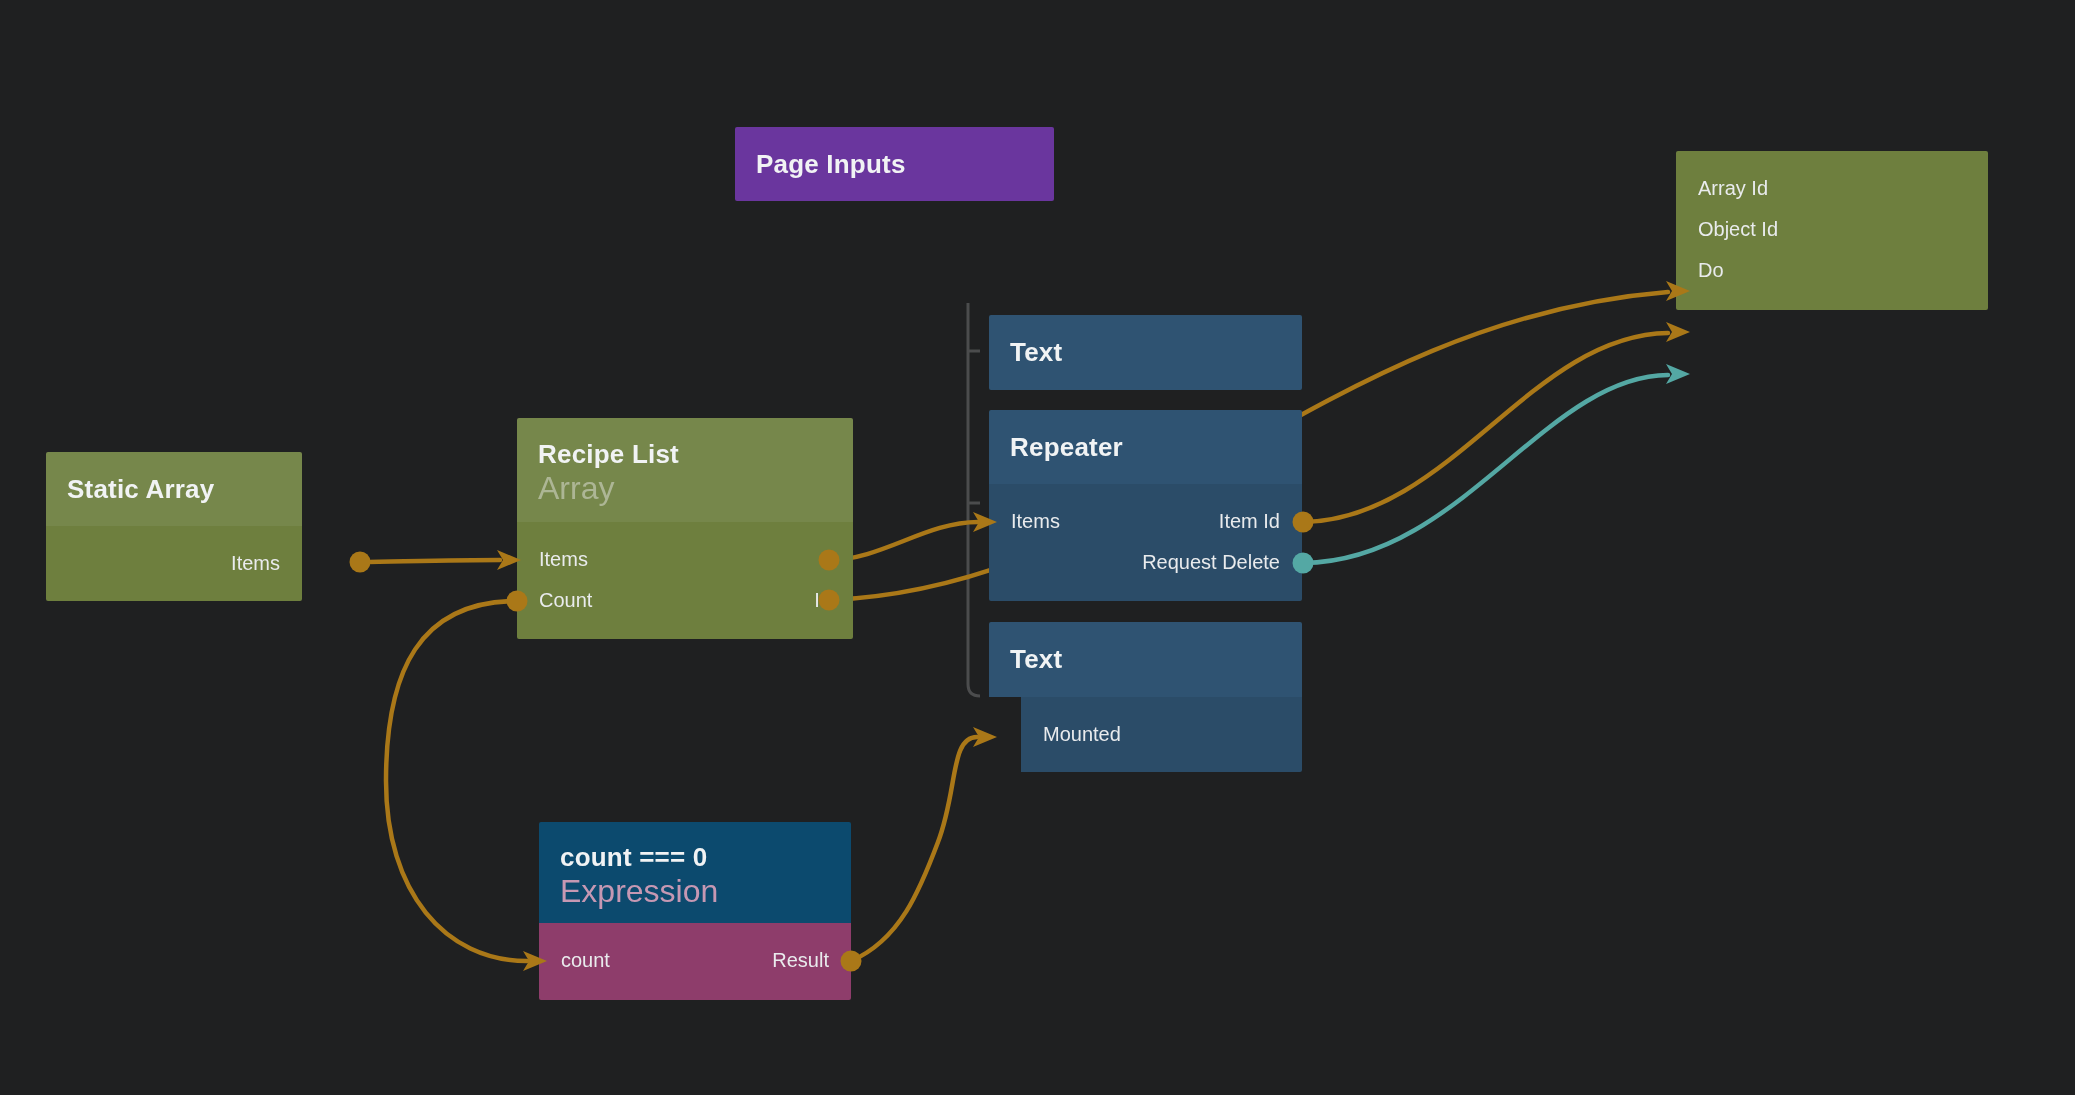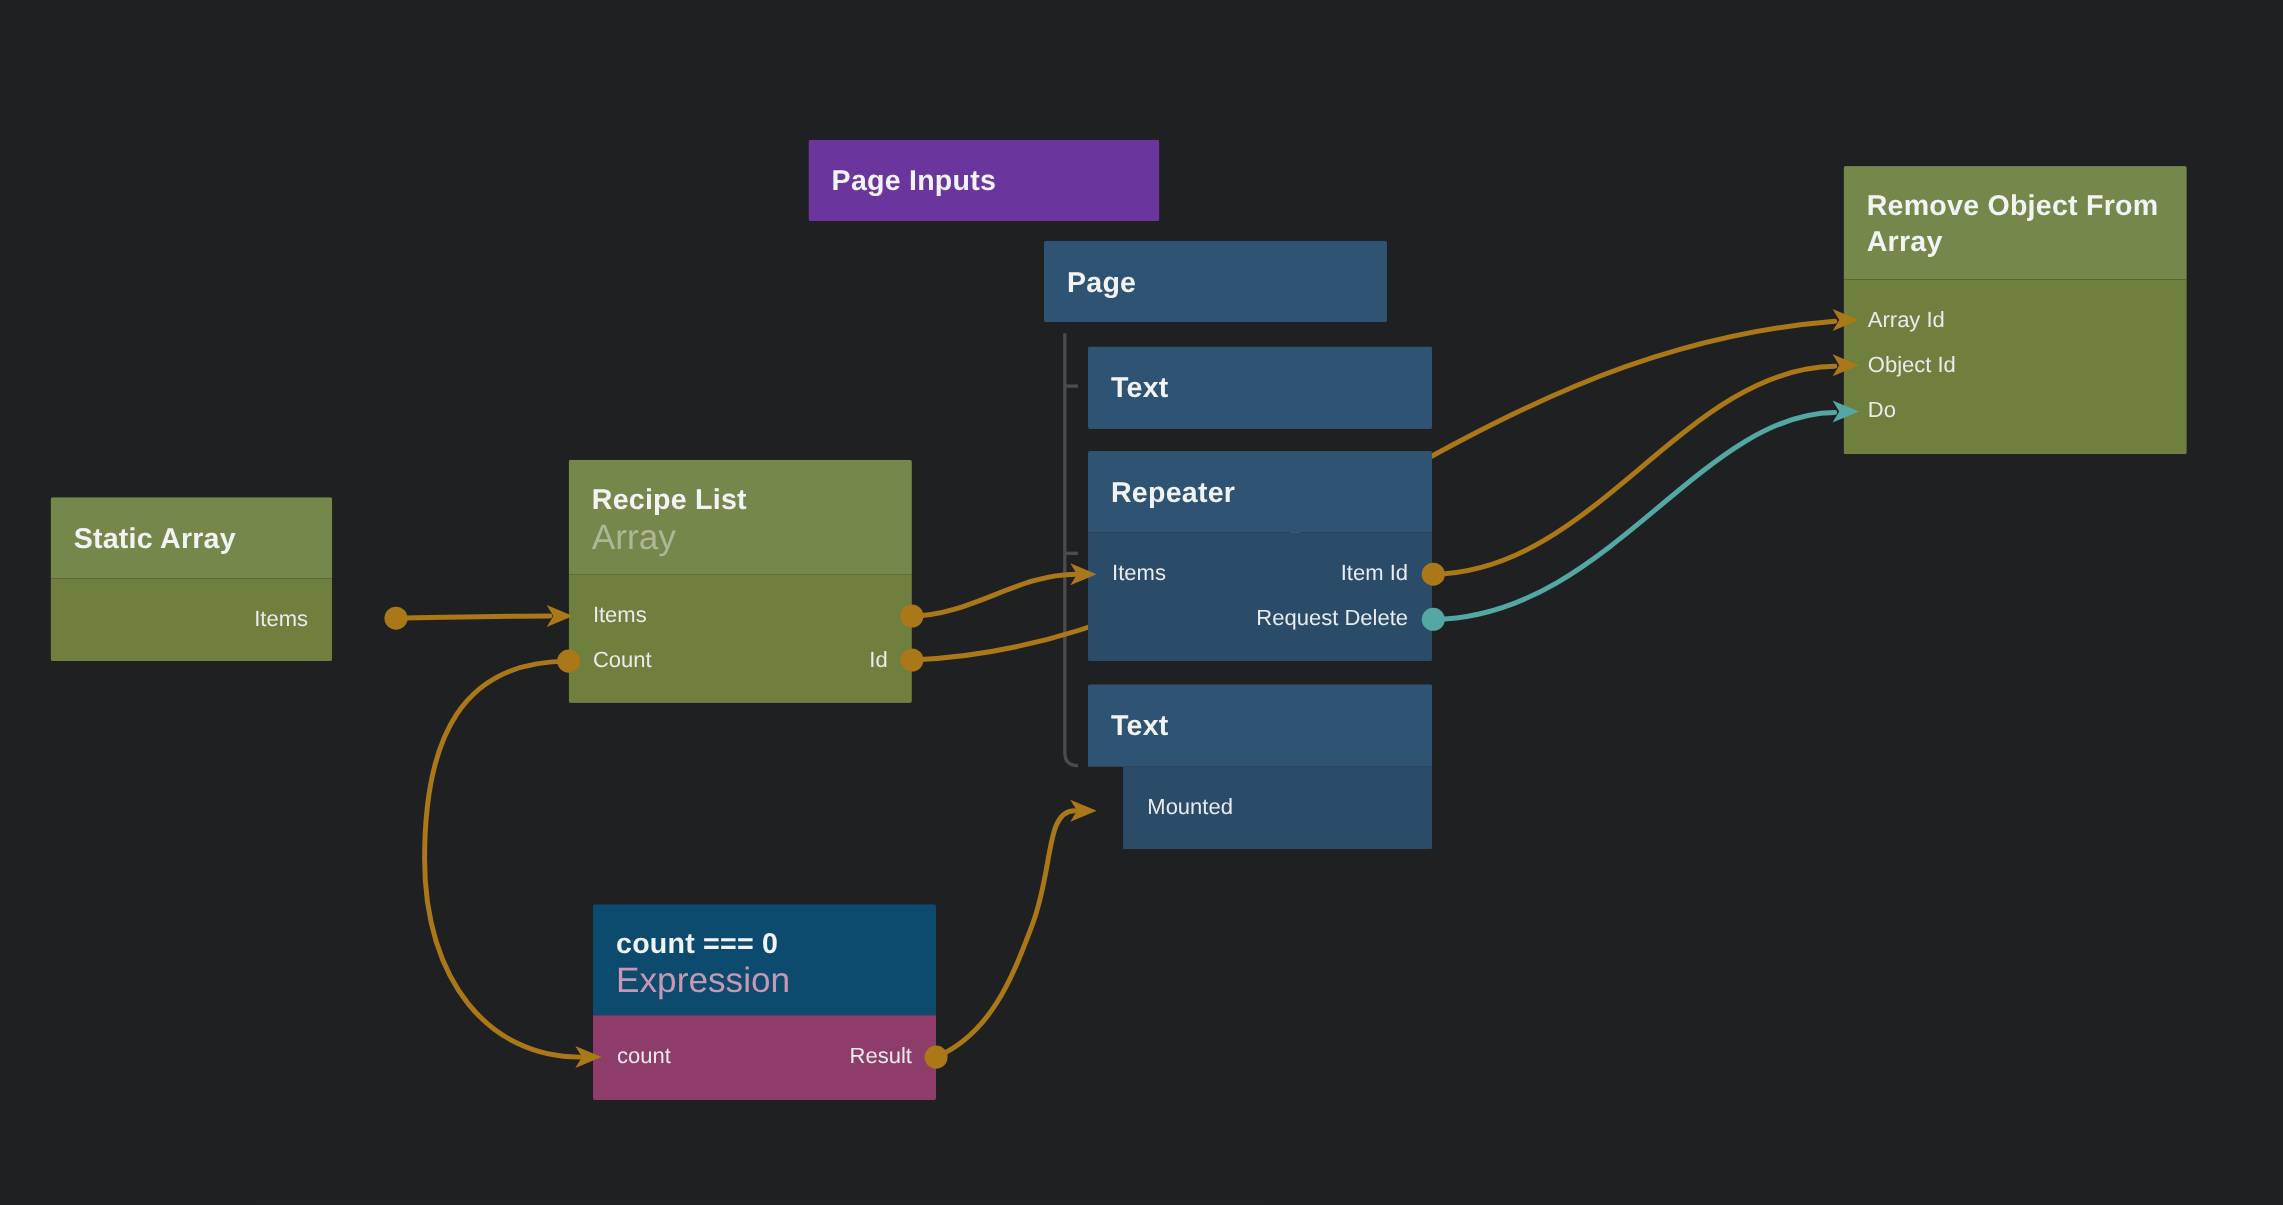--- a/index.html
+++ b/index.html
@@ -40,21 +40,21 @@
   .magenta .body{background:#8e3d6b;}
   .magenta .subtitle{color:#c698b3;}
 
   
   #n-page-inputs{left:735px;top:127px;width:319px;} #n-page-inputs .hdr{height:74px;}
   #n-page{left:949px;top:219px;width:312px;}        #n-page .hdr{height:74px;}
   #n-text1{left:989px;top:315px;width:313px;}       #n-text1 .hdr{height:75px;}
   #n-repeater{left:989px;top:410px;width:313px;}    #n-repeater .hdr{height:74px;} #n-repeater .body{height:117px;}
   #n-text2{left:989px;top:622px;width:313px;}       #n-text2 .hdr{height:75px;}    #n-text2 .body{height:75px;margin-left:32px;}
   #n-static{left:46px;top:452px;width:256px;}       #n-static .hdr{height:74px;}   #n-static .body{height:75px;}
-  #n-recipe{left:517px;top:418px;width:312px;}      #n-recipe .hdr{height:104px;}  #n-recipe .body{height:117px;}
+  #n-recipe{left:517px;top:418px;width:336px;}      #n-recipe .hdr{height:104px;}  #n-recipe .body{height:117px;}
   #n-remove{left:1676px;top:151px;width:312px;}     #n-remove .hdr{height:103px;}  #n-remove .body{height:159px;}
   #n-expr{left:539px;top:822px;width:312px;}        #n-expr .hdr{height:101px;}    #n-expr .body{height:77px;}
 </style>
 </head>
 <body>
 
 <div id="canvas">
 
   <svg class="layer" width="2075" height="1095">
     <path class="tree" d="M 968,303 L 968,684 Q 968,696 980,696"></path>
@@ -69,25 +69,20 @@
     <path class="wire orange" d="M 1303,522 C 1450,520 1530,335 1668,333"></path>
     <path class="wire teal" d="M 1303,563 C 1460,562 1545,376 1668,375"></path>
   </svg>
 
   <div class="node purple" id="n-page-inputs">
     <div class="hdr">
         <div class="title">Page Inputs</div>
       </div>
   </div>
 
-  <div class="node blue" id="n-page">
-    <div class="hdr">
-        <div class="title">Page</div>
-      </div>
-  </div>
 
   <div class="node blue" id="n-text1">
     <div class="hdr">
         <div class="title">Text</div>
       </div>
   </div>
 
   <div class="node blue" id="n-repeater">
     <div class="hdr">
         <div class="title">Repeater</div>
@@ -136,23 +131,20 @@
         <span class="pl">Items</span>
       </div>
       <div class="prow">
         <span class="pl">Count</span>
         <span class="pr">Id</span>
       </div>
     </div>
   </div>
 
   <div class="node green" id="n-remove">
-    <div class="hdr">
-        <div class="title">Remove Object From Array</div>
-      </div>
     <div class="body">
       <div class="prow">
         <span class="pl">Array Id</span>
       </div>
       <div class="prow">
         <span class="pl">Object Id</span>
       </div>
       <div class="prow">
         <span class="pl">Do</span>
       </div>

